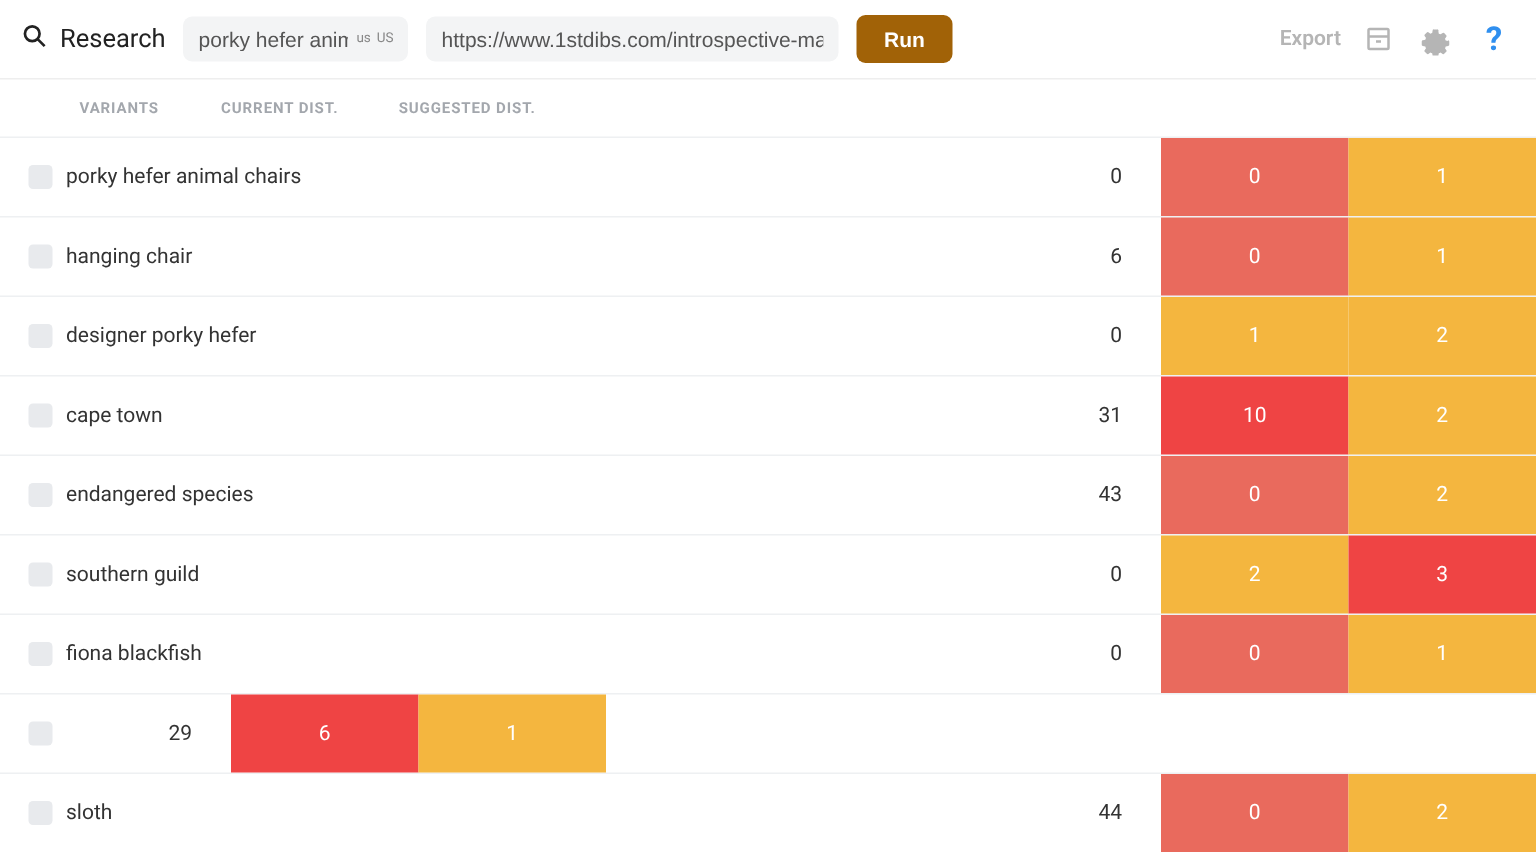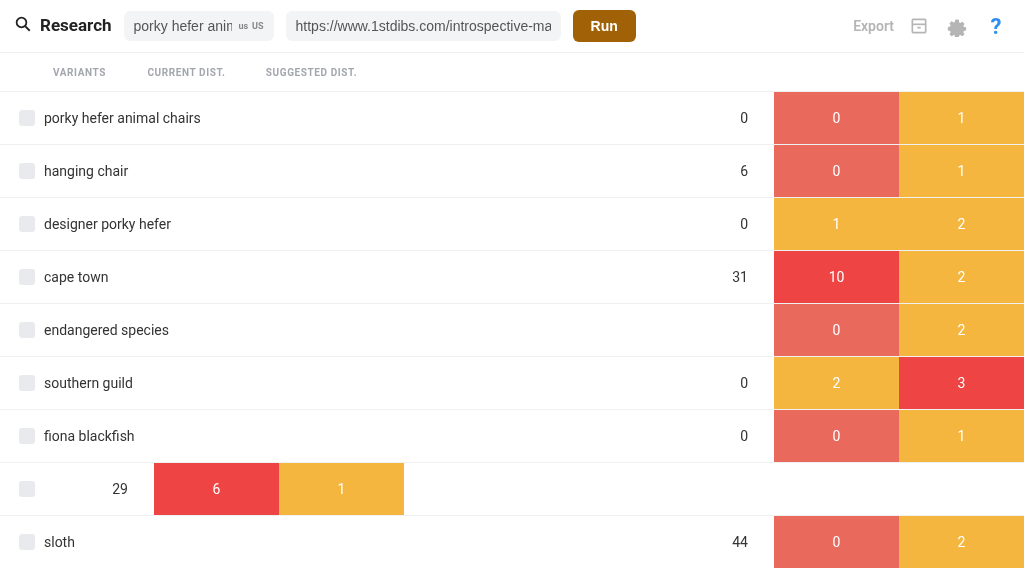--- a/index.html
+++ b/index.html
@@ -1,24 +1,24 @@
 <!DOCTYPE html>
 <html><head>
   <meta charset="utf-8">
   <style>
     * { margin: 0; padding: 0; box-sizing: border-box; }
     body { font-family: -apple-system, BlinkMacSystemFont, "Segoe UI", Roboto, Helvetica, Arial, sans-serif; background: #fff; color: #333; width: 1024px; height: 576px; overflow: hidden; }
     .toolbar { display: flex; align-items: center; gap: 12px; padding: 10px 14px; border-bottom: 1px solid #eee; }
-    .title-wrap { display: flex; gap: 8px; font-weight: 700; font-size: 17px; color: #222; }
+    .title-wrap { display: flex; align-items: center; gap: 8px; font-weight: 400; font-size: 17px; color: #222; }
     .title-wrap svg { width: 18px; height: 18px; }
     .input-box { background: #f3f4f5; border-radius: 6px; display: flex; align-items: center; padding: 7px 10px; }
     .kw-input { width: 150px; }
     .url-input { width: 275px; }
     .input-box input { background: transparent; border: none; outline: none; font-size: 14px; color: #555; width: 100%; }
-    .locale-badge { display: flex; align-items: center; gap: 4px; font-size: 9px; color: #888; padding-left: 6px; white-space: nowrap; font-weight: bold; }
+    .locale-badge { display: flex; align-items: center; gap: 4px; font-size: 9px; color: #888; padding-left: 6px; white-space: nowrap; }
     .locale-badge .loc { text-transform: lowercase; }
     .run-btn { background: #a16207; color: #fff; border: none; border-radius: 6px; padding: 8px 18px; font-weight: 700; font-size: 14px; cursor: pointer; }
     .spacer { flex: 1; }
     .export-link { color: #b5b5b5; font-weight: 600; font-size: 14px; }
     .tb-icon { width: 26px; height: 26px; display: flex; align-items: center; justify-content: center; color: #b5b5b5; cursor: pointer; }
     .help-icon { color: #2f8fef; font-size: 22px; font-weight: 700; width: 28px; height: 28px; border-radius: 50%; display: flex; align-items: center; justify-content: center; }
     .thead { display: flex; align-items: center; padding: 0 14px; height: 38px; font-size: 10px; letter-spacing: 0.6px; color: #a3a7ad; font-weight: 700; text-transform: uppercase; }
     .th-topic { flex: 1; padding-left: 2px; }
     .th-var { width: 110px; text-align: right; padding-right: 18px; }
     .th-cur { width: 125px; text-align: center; }
@@ -124,20 +124,21 @@
       <div class="cell-topic">cape town</div>
       <div class="cell-var">31</div>
       <div class="cell-cur c-green">10</div>
       <div class="cell-sug c-yellow">2</div>
     </div>
     <div class="row">
       <div class="cell-check">
         <div class="chk"></div>
       </div>
       <div class="cell-topic">endangered species</div>
+      <div class="cell-var">43</div>
       <div class="cell-cur c-red">0</div>
       <div class="cell-sug c-yellow">2</div>
     </div>
     <div class="row">
       <div class="cell-check">
         <div class="chk"></div>
       </div>
       <div class="cell-topic">southern guild</div>
       <div class="cell-var">0</div>
       <div class="cell-cur c-yellow">2</div>

